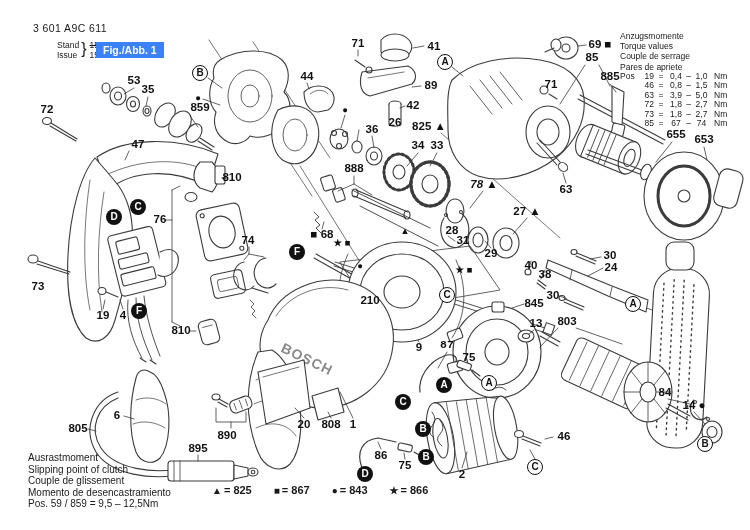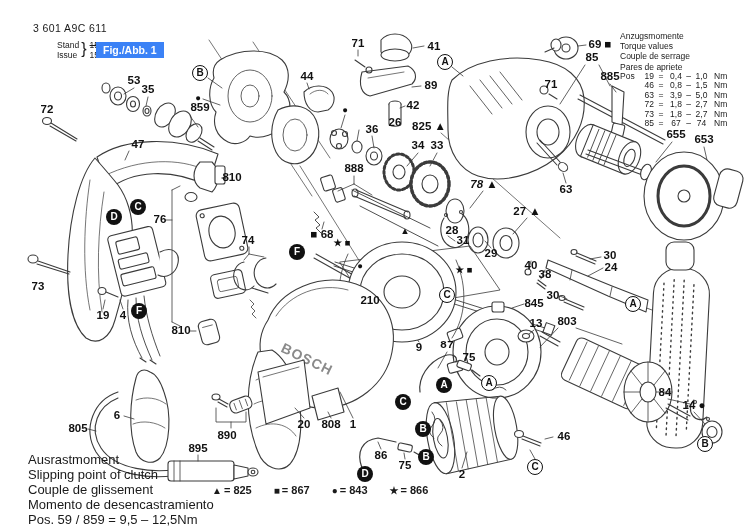--- a/index.html
+++ b/index.html
@@ -29,21 +29,21 @@
   .torque{position:absolute;left:620px;top:31px;font-size:8.5px;line-height:1.2;z-index:4;}
   .trow{display:flex;line-height:1.12;}
   .tpre{width:20px;}
   .tpos{width:14px;text-align:right;}
   .teq{width:14px;text-align:center;}
   .tlo{width:16px;text-align:center;}
   .tdash{width:9px;text-align:center;}
   .thi{width:17px;text-align:center;}
   .tunit{margin-left:4px;}
   
-  .clutch{position:absolute;left:28px;top:452px;font-size:13px;line-height:1.16;z-index:4;}
+  .clutch{position:absolute;left:28px;top:452px;font-size:10px;line-height:1.16;z-index:4;}
   
   .legend{position:absolute;left:212px;top:484px;display:flex;gap:22px;
        font-weight:700;font-size:11px;z-index:4;}
   .legend .sym{font-size:10px;margin-right:2px;}
   
   .footnote{position:absolute;left:629px;top:459px;font-size:8.5px;line-height:1.18;z-index:4;}
 </style>
 </head>
 <body>
 

